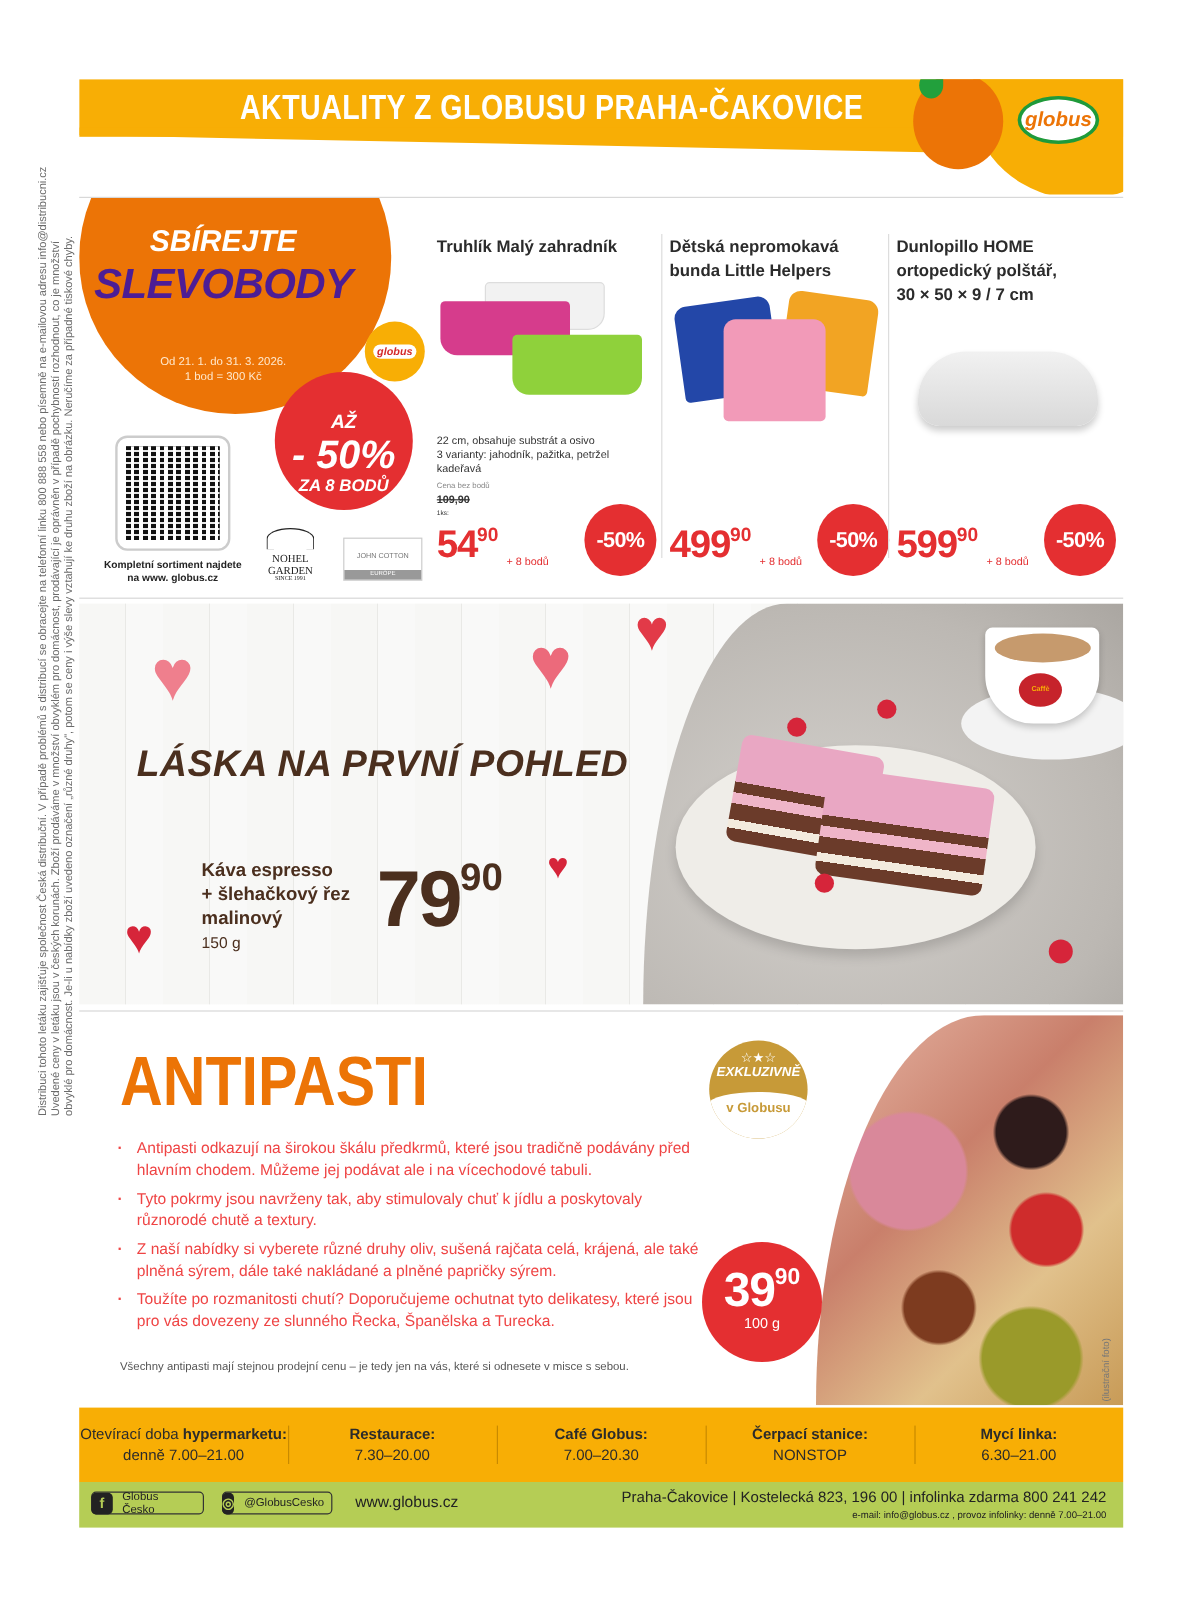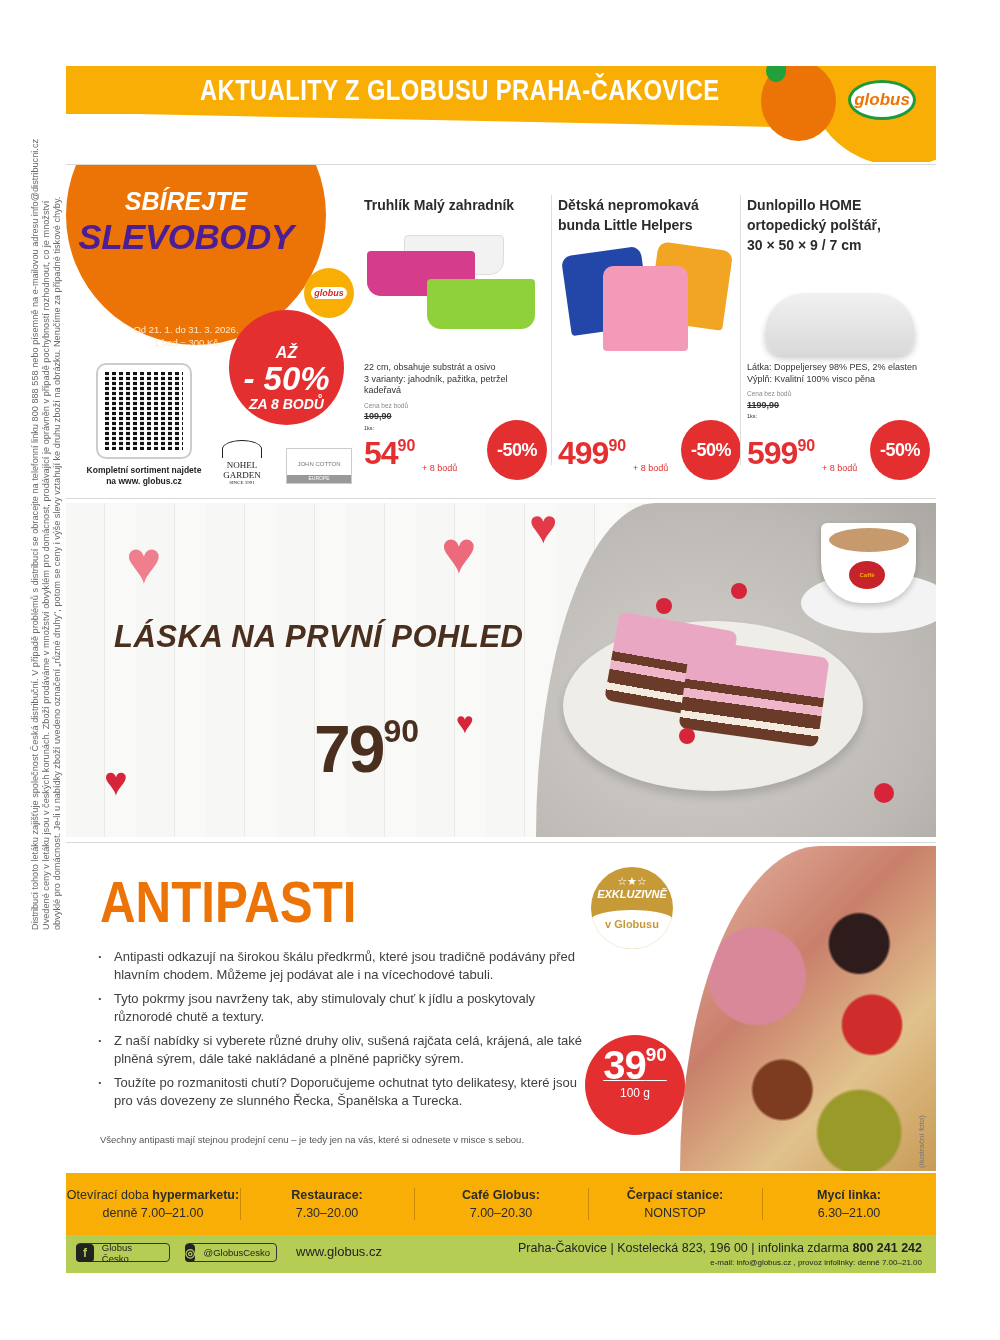--- a/index.html
+++ b/index.html
@@ -21,21 +21,21 @@
   .globus-logo span { font-size: 17px; font-weight: bold; font-style: italic; color: #ec7406; }
 
   .rule { position: absolute; left: 66px; width: 870px; height: 1px; background: #d8d8d8; }
 
   
   .promo { position: absolute; left: 66px; top: 165px; width: 290px; height: 330px; overflow: hidden; }
   .promo-circle-b { position: absolute; left: 0; top: -80px; width: 260px; height: 260px; border-radius: 50%; background: #ec7406; }
   .promo-l1 { position: absolute; left: 0; width: 240px; top: 22px; text-align: center; font-size: 25px; font-weight: bold; color: #fff; font-style: italic; }
   .promo-l2 { position: absolute; left: 0; width: 240px; top: 52px; text-align: center; font-size: 35px; font-weight: bold; color: #4c1d95; font-style: italic; letter-spacing: -0.5px; }
   .promo-l3 { position: absolute; left: 0; width: 240px; top: 92px; text-align: center; font-size: 25px; font-weight: bold; color: #fff; font-style: italic; }
-  .promo-dates { position: absolute; left: 0; width: 240px; top: 130px; text-align: center; font-size: 9.5px; color: #ffe8cc; line-height: 13px; margin-top: 28px; }
+  .promo-dates { position: absolute; left: 0; width: 240px; top: 130px; text-align: center; font-size: 9.5px; color: #ffe8cc; line-height: 13px; }
   .sticker { position: absolute; left: 238px; top: 103px; width: 50px; height: 50px; border-radius: 50%; background: #f8ae05; display: flex; align-items: center; justify-content: center; }
   .sticker span { font-size: 9px; font-style: italic; font-weight: bold; color: #d42b2b; background: #fff; padding: 1px 3px; border-radius: 6px; }
   .red-circle { position: absolute; left: 163px; top: 145px; width: 115px; height: 115px; border-radius: 50%; background: #e42f31; color: #fff; text-align: center; font-weight: bold; font-style: italic; }
   .red-circle .a { font-size: 16px; margin-top: 34px; }
   .red-circle .b { font-size: 33px; line-height: 34px; }
   .red-circle .c { font-size: 14px; }
   .qr { position: absolute; left: 30px; top: 198px; width: 96px; height: 96px; border: 2px solid #ccc; border-radius: 10px; padding: 7px; }
   .qr-grid { width: 100%; height: 100%; background:
       repeating-linear-gradient(90deg, #111 0 4px, #fff 4px 7px),
       #111; position: relative; }
@@ -88,47 +88,47 @@
   .cafe-sub { position: absolute; left: 76px; top: 166px; font-size: 15.5px; color: #4b2f1e; white-space: nowrap; }
   .cafe-item { position: absolute; left: 102px; top: 213px; font-size: 15.5px; font-weight: bold; color: #4b2f1e; line-height: 20px; }
   .cafe-item .w { font-weight: normal; font-size: 13px; }
   .cafe-price { position: absolute; left: 248px; top: 210px; color: #4b2f1e; font-weight: bold; white-space: nowrap; }
   .cafe-price .int { font-size: 66px; letter-spacing: -2px; line-height: 70px; }
   .cafe-price .dec { font-size: 32px; vertical-align: 30px; }
 
   
   .anti-title { position: absolute; left: 100px; top: 868px; font-size: 58px; font-weight: bold; color: #ec7406; letter-spacing: 0px; transform: scaleX(0.85); transform-origin: left; white-space: nowrap; }
   .anti-list { position: absolute; left: 96px; top: 948px; width: 490px; list-style: none; }
-  .anti-list li { position: relative; padding-left: 18px; font-size: 13px; line-height: 18px; color: #404040; margin-bottom: 6px; }
+  .anti-list li { position: relative; padding-left: 18px; font-size: 13px; line-height: 18px; color: #ef4444; margin-bottom: 6px; }
   .anti-list li:before { content: "·"; position: absolute; left: 2px; top: 0; font-weight: bold; }
   .anti-note { position: absolute; left: 100px; top: 1134px; font-size: 9.5px; color: #555; white-space: nowrap; }
   .anti-photo { position: absolute; left: 680px; top: 846px; width: 256px; height: 325px; background: radial-gradient(circle at 30% 40%, #d9889a 0 18%, transparent 19%), radial-gradient(circle at 70% 30%, #2e1b1b 0 10%, transparent 11%), radial-gradient(circle at 75% 55%, #cf2c2c 0 11%, transparent 12%), radial-gradient(circle at 70% 88%, #9a9a2a 0 12%, transparent 13%), radial-gradient(circle at 40% 75%, #7d3b1f 0 10%, transparent 11%), linear-gradient(135deg, #e8b9a8, #c97f6b 40%, #e1c18c 70%, #c89b57); border-top-left-radius: 140px 325px; }
   .excl { position: absolute; left: 591px; top: 867px; width: 82px; height: 82px; border-radius: 50%; background: #c79a38; color: #fff; text-align: center; overflow: hidden; }
   .excl .stars { font-size: 11px; margin-top: 8px; }
   .excl .t1 { font-size: 11px; font-weight: bold; font-style: italic; }
   .excl .low { position: absolute; left: 0; top: 52%; width: 100%; height: 48%; background: #fff; border-radius: 60% 60% 0 0 / 30% 30% 0 0; }
   .excl .t2 { position: absolute; left: 0; top: 62%; width: 100%; font-size: 11px; font-weight: bold; color: #c79a38; }
   .anti-price { position: absolute; left: 585px; top: 1035px; width: 100px; height: 100px; border-radius: 50%; background: #e42f31; color: #fff; text-align: center; }
-  .anti-price .num { margin-top: 8px; font-weight: bold; white-space: nowrap; text-decoration: underline; }
+  .anti-price .num { margin-top: 18px; font-weight: bold; white-space: nowrap; }
   .anti-price .int { font-size: 40px; letter-spacing: -1px; }
   .anti-price .dec { font-size: 19px; vertical-align: 18px; }
   .anti-price .w { font-size: 12px; margin-top: -2px; }
   .illus { position: absolute; left: 917px; top: 1168px; transform: rotate(-90deg); transform-origin: 0 0; font-size: 8px; color: #777; white-space: nowrap; }
 
   
   .hours { position: absolute; left: 66px; top: 1173px; width: 870px; height: 62px; background: #f8ae05; display: flex; align-items: center; }
   .hours-cell { flex: 1; text-align: center; font-size: 12.5px; line-height: 18px; color: #2b2b2b; position: relative; }
   .hours-cell + .hours-cell:before { content: ""; position: absolute; left: 0; top: 2px; height: 32px; width: 1px; background: #c98a00; }
   .hours-cell b { font-weight: bold; }
   .social { position: absolute; left: 66px; top: 1235px; width: 870px; height: 38px; background: #b5cd55; }
   .pill { position: absolute; top: 8px; height: 19px; border: 1px solid #333; border-radius: 4px; font-size: 9.5px; color: #222; display: flex; align-items: center; padding-right: 8px; }
   .pill .ic { width: 18px; height: 18px; border-radius: 4px; background: #222; color: #b5cd55; font-size: 12px; font-weight: bold; display: flex; align-items: center; justify-content: center; margin-right: 8px; margin-left: -1px; }
   .web { position: absolute; left: 230px; top: 9px; font-size: 13px; color: #222; }
   .addr { position: absolute; right: 14px; top: 6px; font-size: 12.5px; color: #222; white-space: nowrap; text-align: right; }
-  .addr b { font-weight: bold; text-align: right; }
+  .addr b { font-weight: normal; text-align: right; }
   .mail { position: absolute; right: 14px; top: 23px; font-size: 8px; color: #222; white-space: nowrap; }
 </style>
 </head>
 <body>
 
 <div class="disclaimer">
   <div>Distribuci tohoto letáku zajišťuje společnost Česká distribuční. V případě problémů s distribucí se obracejte na telefonní linku 800 888 558 nebo písemně na e-mailovou adresu info@distribucni.cz</div>
   <div>Uvedené ceny v letáku jsou v českých korunách. Zboží prodáváme v množství obvyklém pro domácnost, prodávající je oprávněn v případě pochybností rozhodnout, co je množství</div>
   <div>obvyklé pro domácnost. Je-li u nabídky zboží uvedeno označení „různé druhy", potom se ceny i výše slevy vztahují ke druhu zboží na obrázku. Neručíme za případné tiskové chyby.</div>
 </div>
@@ -218,39 +218,38 @@
 
 <div class="product" style="left:747px">
   <div class="product-title">
     <div>Dunlopillo HOME</div>
     <div>ortopedický polštář,</div>
     <div>30 × 50 × 9 / 7 cm</div>
   </div>
   <div class="product-img">
     <div class="pillow"></div>
   </div>
-  <div class="product-desc">
-    <div>Látka: Doppeljersey 98% PES, 2% elasten</div>
-    <div>Výplň: Kvalitní 100% visco pěna</div>
-    <div class="old-label">Cena bez bodů</div>
-    <div class="old-price">1199,90</div>
-    <div class="unit">1ks:</div>
-  </div>
   <div class="price-new"><span class="int">599</span><span class="dec">90</span><span class="pts" style="left:75px">+ 8 bodů</span></div>
   <div class="disc">-50%</div>
 </div>
 
 <div class="rule" style="top:498px"></div>
 
 <div class="cafe">
   <div class="heart" style="left:60px;top:30px;color:#ef7f8d">♥</div>
   <div class="heart" style="left:375px;top:20px;color:#ec6a7b">♥</div>
   <div class="heart" style="left:390px;top:205px;font-size:30px;color:#d6253a">♥</div>
   <div class="heart" style="left:38px;top:258px;font-size:40px;color:#d6253a">♥</div>
   <div class="cafe-title">LÁSKA NA PRVNÍ POHLED</div>
+  <div class="cafe-item">
+    <div>Káva espresso</div>
+    <div>+ šlehačkový řez</div>
+    <div>malinový</div>
+    <div class="w">150 g</div>
+  </div>
   <div class="cafe-price"><span class="int">79</span><span class="dec">90</span></div>
 
   <div class="cafe-photo"></div>
   <div class="heart" style="left:463px;top:0;font-size:48px;color:#e23a48">♥</div>
   <div class="saucer"></div>
   <div class="cup">
     <div class="cup-coffee"></div>
     <div class="cup-badge">Caffè</div>
   </div>
   <div class="plate"></div>

